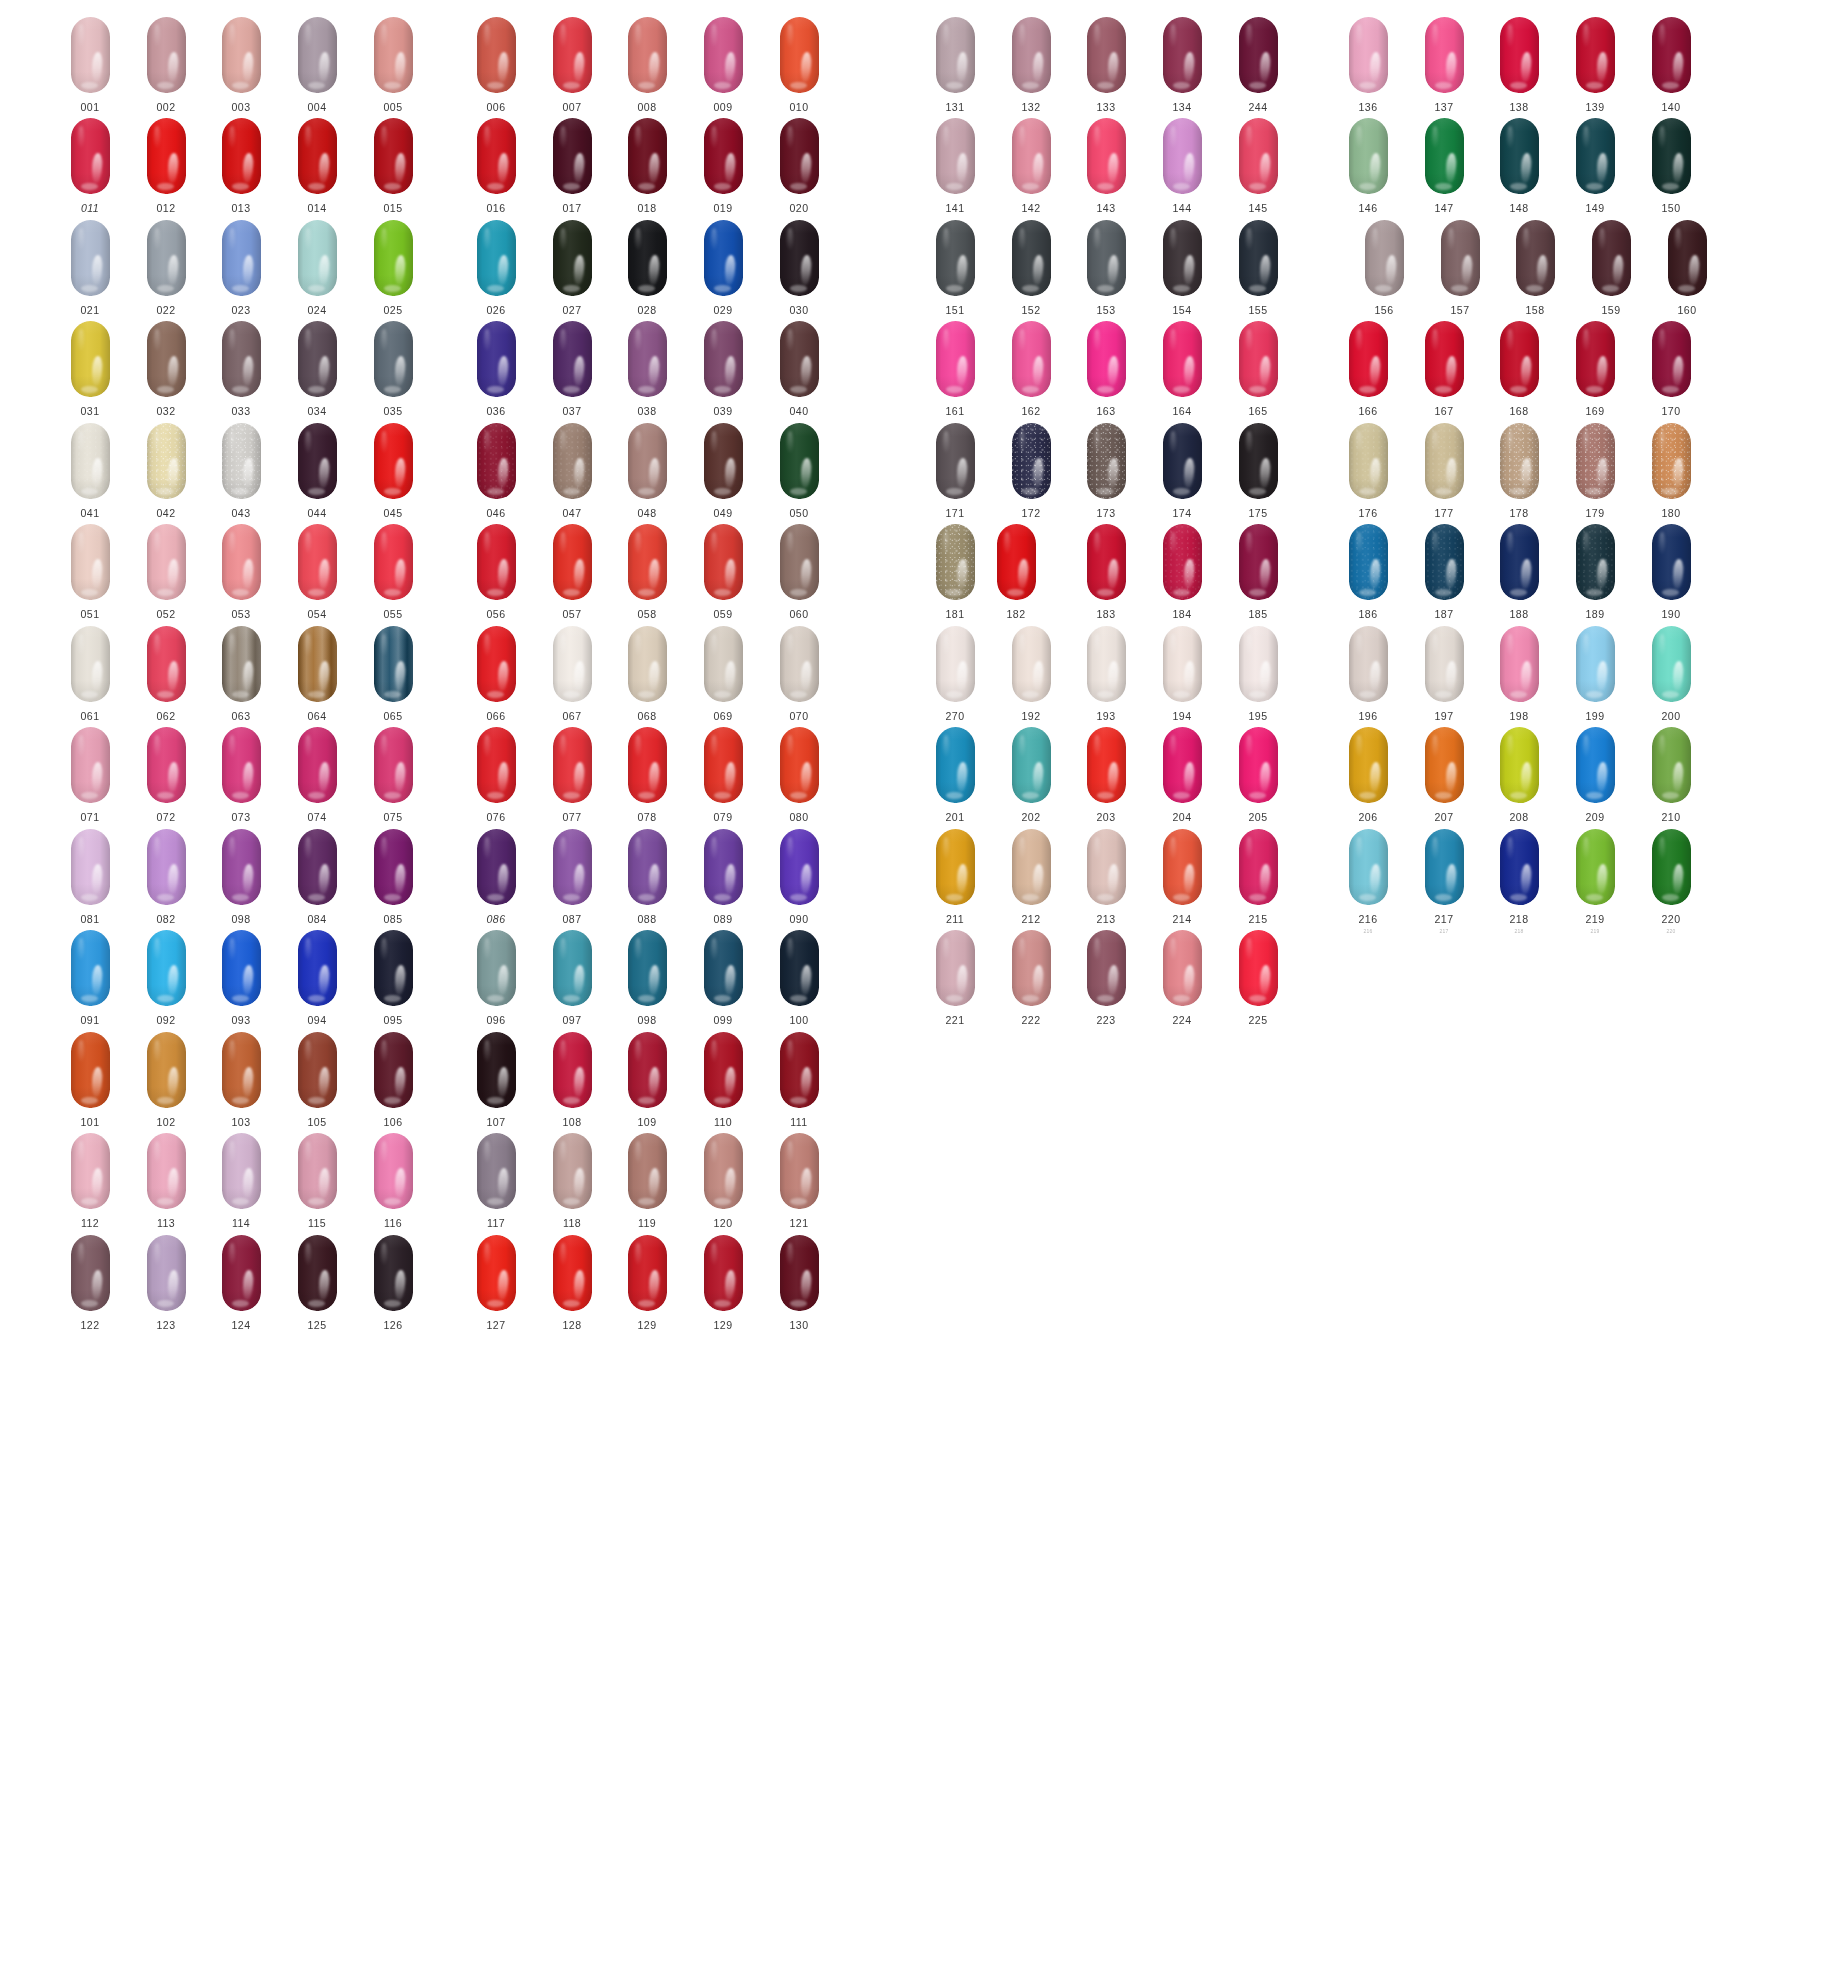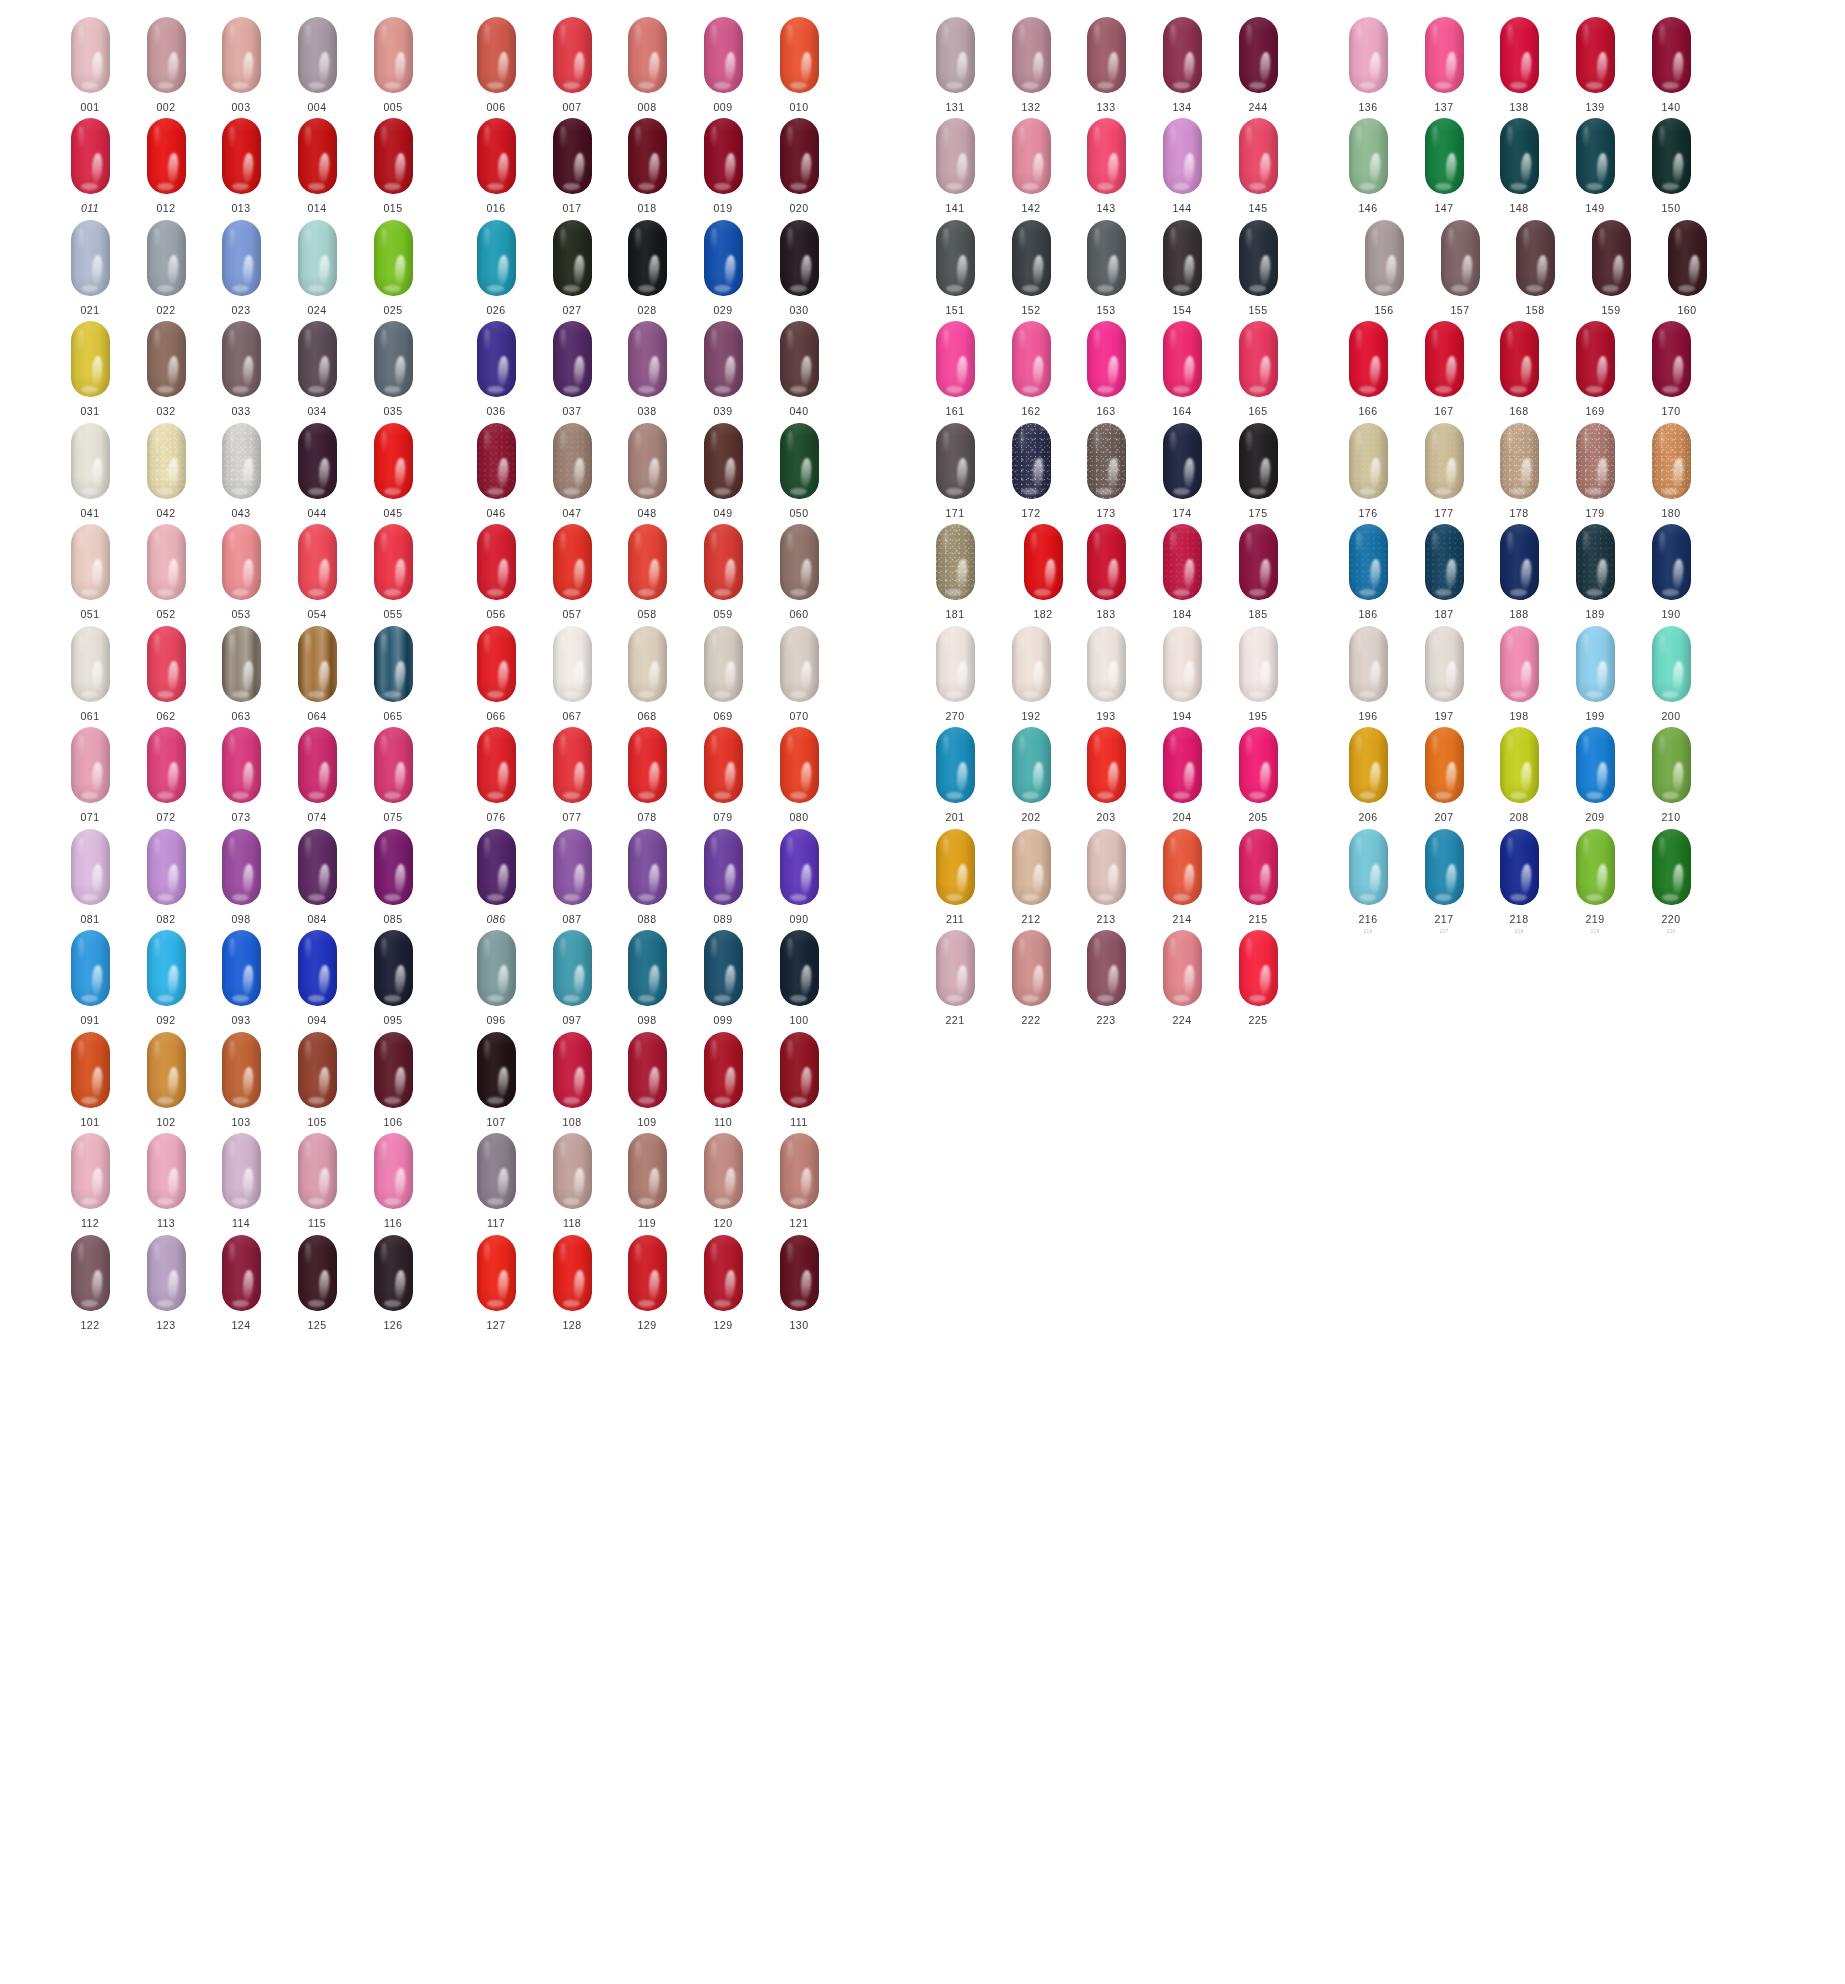--- a/index.html
+++ b/index.html
@@ -1977,21 +1977,21 @@
             <div class="body" style="background: rgb(154, 141, 108);"></div>
             <div class="sparkle"></div>
             <div class="shade"></div>
             <div class="vshade"></div>
             <div class="gloss2"></div>
             <div class="gloss"></div>
             <div class="tip"></div>
           </div>
           <div class="chip-label">181</div>
         </div>
-        <div class="swatch-cell" style="left: 88px;">
+        <div class="swatch-cell" style="left: 61px;">
           <div class="chip">
             <div class="body" style="background: rgb(226, 17, 21);"></div>
             <div class="shade"></div>
             <div class="vshade"></div>
             <div class="gloss2"></div>
             <div class="gloss"></div>
             <div class="tip"></div>
           </div>
           <div class="chip-label">182</div>
         </div>

